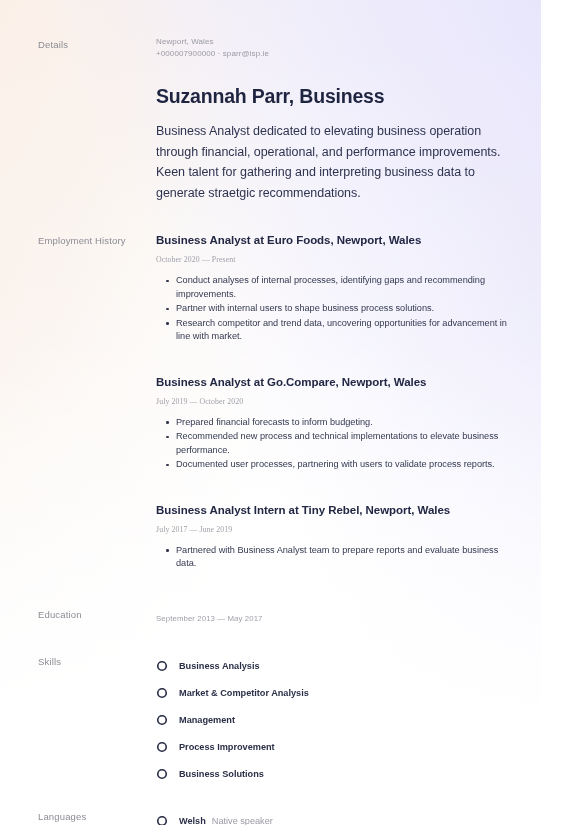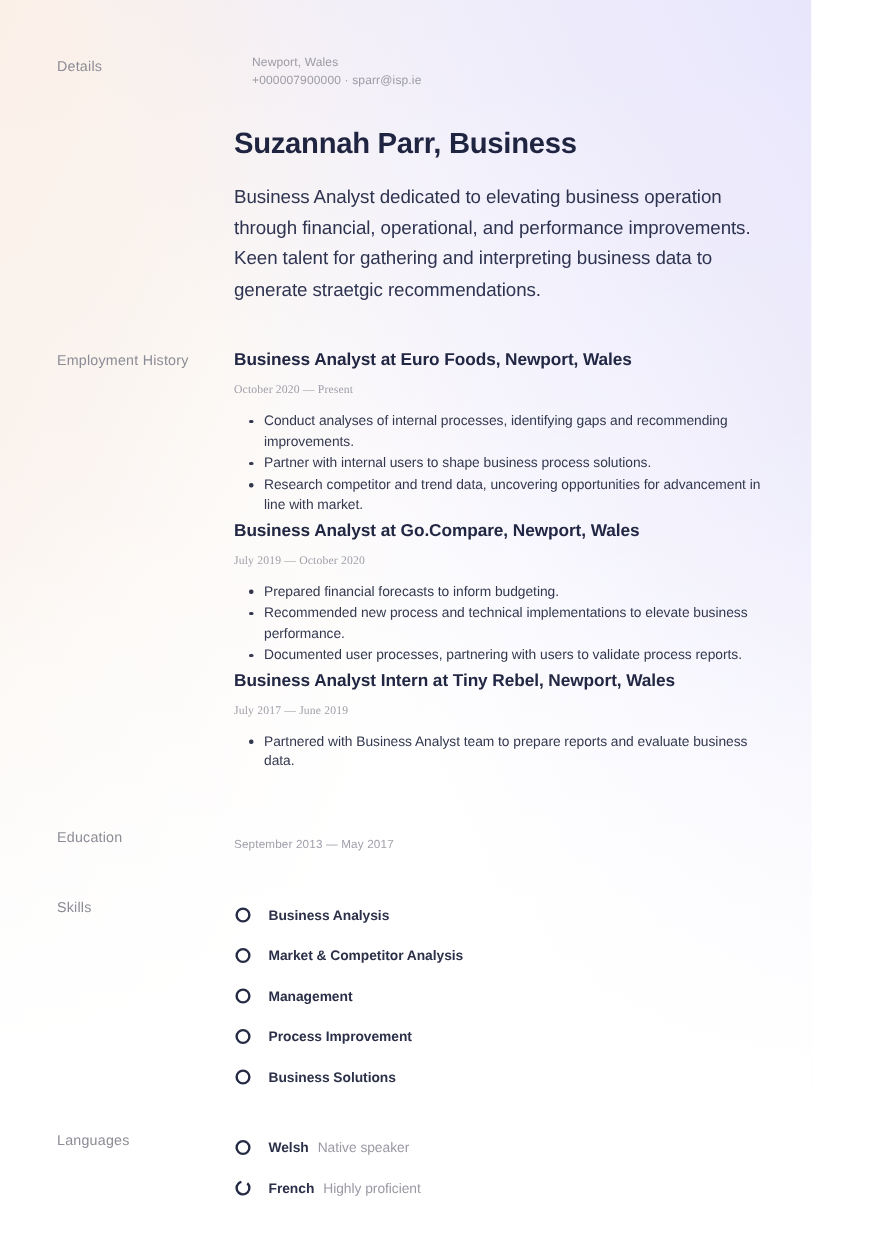--- a/index.html
+++ b/index.html
@@ -75,42 +75,41 @@
     flex: 1 1 auto;
     min-width: 0;
   }
 
   
   .contact-line {
     font-size: 8px;
     line-height: 11.5px;
     color: #9b9ba4;
     letter-spacing: 0.1px;
-    margin-left: 12px;
   }
   .name {
     font-size: 19.5px;
     line-height: 24px;
     font-weight: bold;
     color: #1f2440;
     letter-spacing: -0.2px;
     margin-top: 25px;
   }
   .summary {
     font-size: 12.5px;
     line-height: 20.5px;
     color: #2e3350;
     letter-spacing: -0.05px;
     margin-top: 13px;
     max-width: 388px;
   }
 
   
   .job { margin-bottom: 0; }
-  .job + .job { margin-top: 2px; }
+  .job + .job { margin-top: 30px; }
   .job-title {
     font-size: 11.5px;
     line-height: 16px;
     font-weight: bold;
     color: #222744;
     letter-spacing: -0.05px;
   }
   .job-date {
     font-size: 7.8px;
     line-height: 11px;

